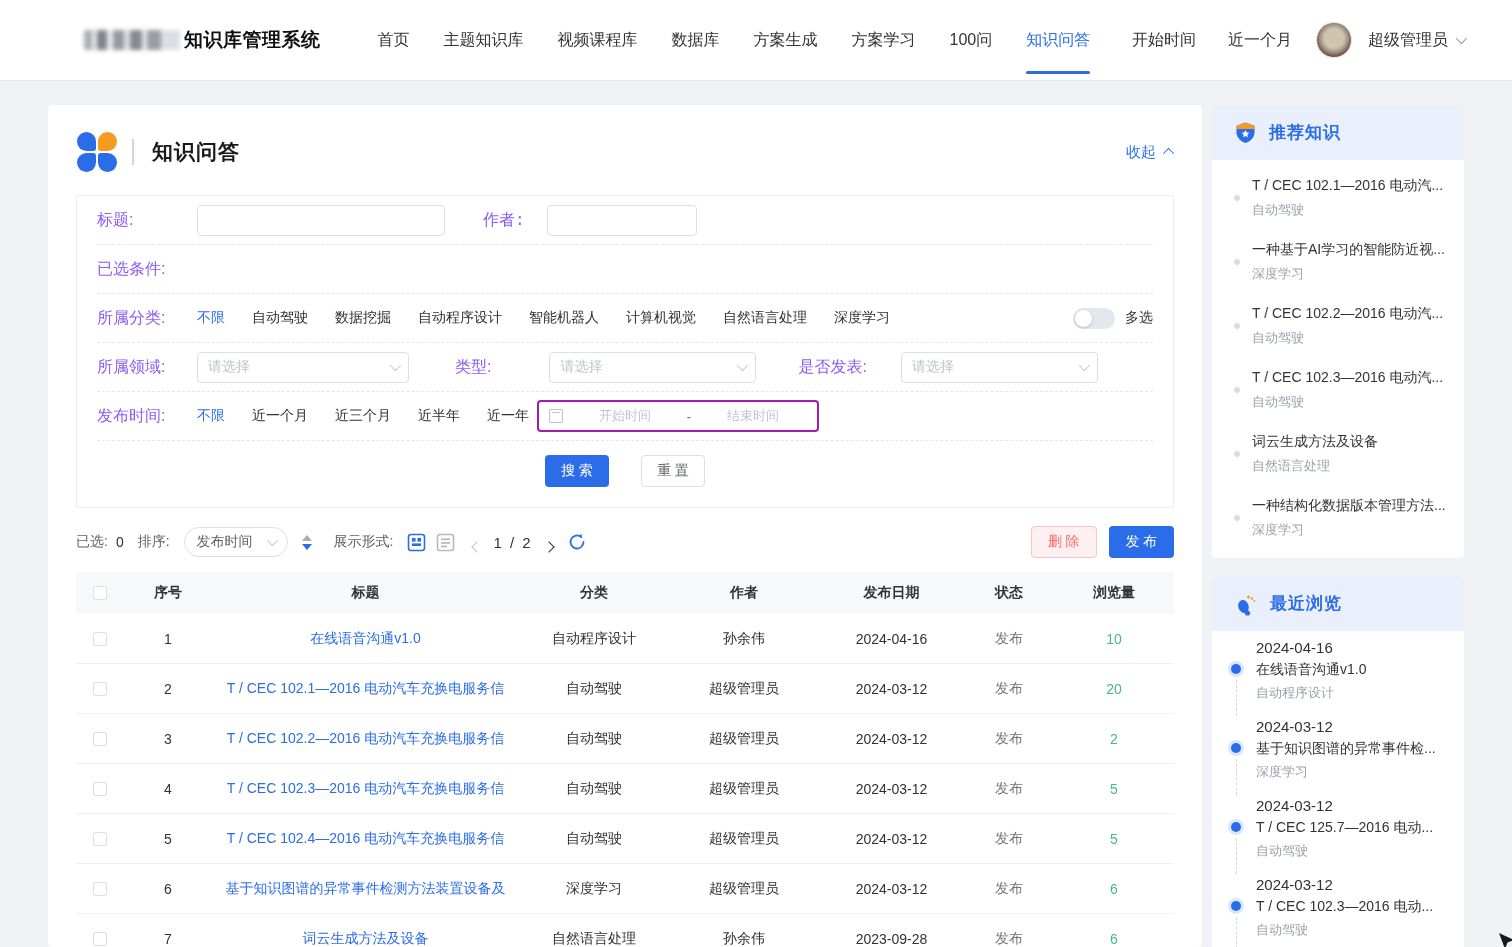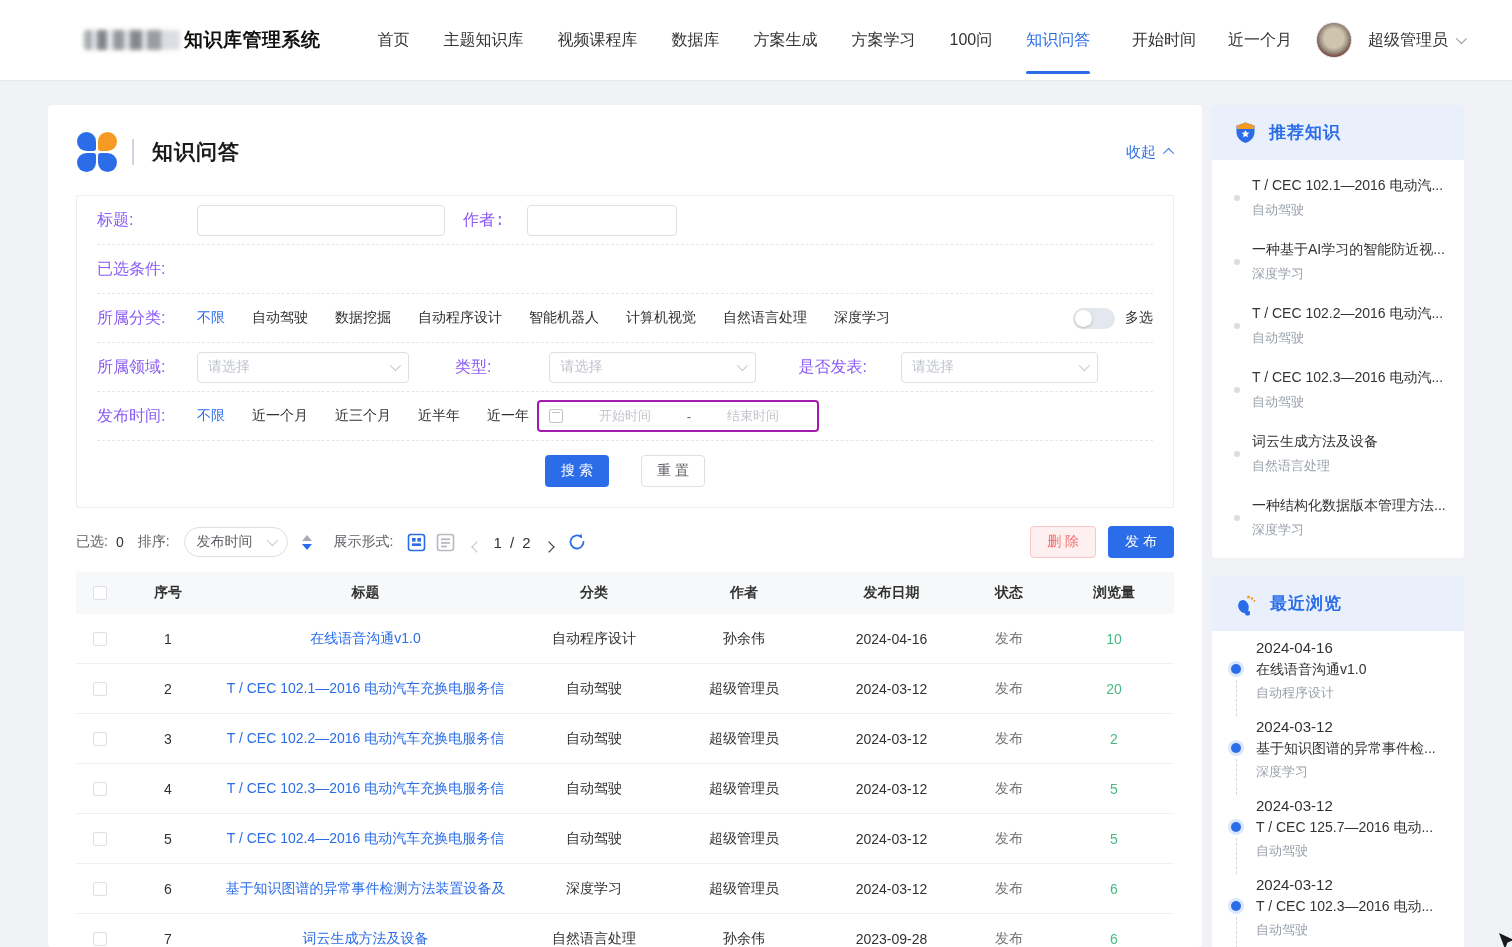--- a/index.html
+++ b/index.html
@@ -57,21 +57,21 @@
   .opt.active{color:#2b6de9;}
   .toggle-wrap{margin-left:auto;display:flex;align-items:center;gap:10px;}
   .toggle{width:42px;height:21px;border-radius:11px;background:#e4e7ed;position:relative;cursor:pointer;}
   .toggle::after{content:"";position:absolute;left:2px;top:2px;width:17px;height:17px;border-radius:50%;background:#fff;box-shadow:0 1px 3px rgba(0,0,0,.2);}
   .date-range{margin-left:8px;width:282px;height:32px;border:2px solid #a21caf;border-radius:4px;display:flex;align-items:center;padding:0 10px;gap:8px;background:#fff;cursor:pointer;}
   .date-ph{color:#c0c4cc;font-size:13px;flex:1;text-align:center;}
   .date-sep{color:#606266;font-size:13px;}
   .cal-icon{width:14px;height:14px;border:1.4px solid #c0c4cc;border-radius:2px;position:relative;flex:none;}
   .cal-icon::before{content:"";position:absolute;top:2px;left:2px;right:2px;height:1.4px;background:#c0c4cc;}
   .f-actions{display:flex;justify-content:center;gap:32px;padding:14px 0 20px;}
-  .btn{height:32px;border-radius:4px;font-size:14px;display:inline-flex;align-items:center;justify-content:center;cursor:pointer;border:1px solid transparent;padding:0 16px;white-space:nowrap;}
+  .btn{height:32px;border-radius:4px;font-size:14px;display:inline-flex;align-items:center;justify-content:center;cursor:pointer;border:1px solid transparent;padding:0 16px;white-space:nowrap;font-family:Liberation Serif, serif;}
   .btn.primary{background:#2b6de9;color:#fff;}
   .btn.plain{background:#fff;border-color:#dcdfe6;color:#606266;}
   .btn.danger{background:#fef0f0;border-color:#fbc4c4;color:#f56c6c;}
 
   
   .toolbar{display:flex;align-items:center;padding:18px 28px 14px;gap:14px;}
   .tb-label{color:#606266;font-size:14px;}
   .tb-count{color:#303133;font-size:14px;margin-left:-6px;}
   .sort-pill{display:flex;align-items:center;gap:14px;border:1px solid #dcdfe6;border-radius:16px;height:30px;padding:0 12px;color:#606266;font-size:14px;cursor:pointer;}
   .sort-pill .chev{color:#c0c4cc;}
@@ -183,21 +183,21 @@
       <span class="collapse-link">
         <span>收起</span>
         <i class="chev up"></i>
       </span>
     </div>
 
     <div class="filter-box">
       <div class="f-row">
         <span class="f-label">标题:</span>
         <input class="txt-input" style="">
-        <span class="f-label inline" style="margin-left:18px;margin-right:22px;font-family:Liberation Mono, monospace;">作者:</span>
+        <span class="f-label inline" style="margin-left:38px;margin-right:22px;font-family:Liberation Mono, monospace;">作者:</span>
         <input class="txt-input small" style="">
       </div>
       <div class="f-row">
         <span class="f-label">已选条件:</span>
       </div>
       <div class="f-row">
         <span class="f-label">所属分类:</span>
         <span class="opt-list">
 
             <span class="opt active">不限</span>

